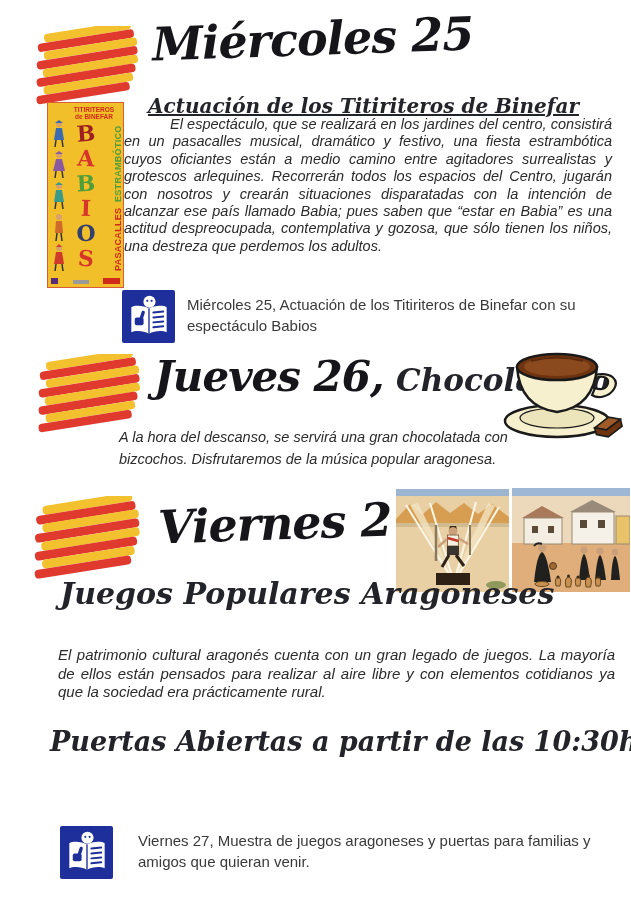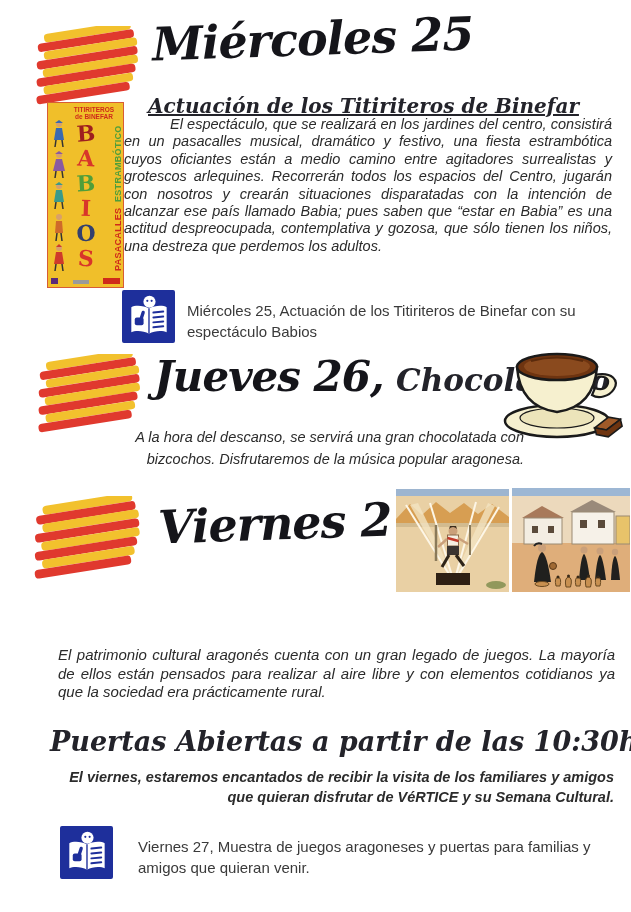--- a/index.html
+++ b/index.html
@@ -13,28 +13,28 @@
     font-family:"DejaVu Serif",serif;font-style:italic;font-weight:bold;
     color:#15151a;letter-spacing:-1px;line-height:1;transform:rotate(-2deg);
     white-space:nowrap;
   }
   .script-sub{
     font-family:"DejaVu Serif",serif;font-style:italic;font-weight:600;
     color:#23232a;letter-spacing:0px;line-height:1.05;white-space:nowrap;
   }
   
   .body-text{
-    font-family:"Liberation Sans",sans-serif;font-style:italic;color:#2b2b2b;text-align:right;
+    font-family:"Liberation Sans",sans-serif;font-style:italic;color:#2b2b2b;
   }
   .justified{text-align:justify;}
   .easy-text{
     font-family:"Liberation Sans",sans-serif;font-style:normal;color:#3a3a3a;
     font-size:15px;line-height:21px;
   }
-  .easy-row{display:flex;align-items:center;}
+  .easy-row{display:flex;align-items:flex-start;}
   .easy-row .icon-box{flex:0 0 auto;}
   
   .poster{
     background:#f0bf2a;border:1px solid #d85c35;box-sizing:border-box;
   }
   .poster-top{
     position:absolute;left:18px;top:3px;width:56px;text-align:center;
     color:#cf2a1a;font-weight:bold;font-size:6.5px;line-height:7px;letter-spacing:0px;
   }
   .poster-letters{position:absolute;left:24px;top:18px;width:28px;text-align:center;}
@@ -295,27 +295,27 @@
         </g>
         <circle cx="46" cy="89" r="1.5" fill="#3a2a18"></circle>
         <circle cx="56.5" cy="88" r="1.5" fill="#3a2a18"></circle>
         <circle cx="66" cy="89" r="1.5" fill="#3a2a18"></circle>
         <circle cx="76.5" cy="88" r="1.5" fill="#3a2a18"></circle>
         <circle cx="86" cy="89" r="1.5" fill="#3a2a18"></circle>
       </g>
     </svg>
   </div>
 
+  <div class="abs script-sub" style="left:60px;top:578px;font-size:30px;">Juegos Populares Aragoneses</div>
 
   <div class="abs body-text justified" style="left:58px;top:624px;width:557px;font-size:15px;line-height:18.5px;margin-top:22px;">El patrimonio cultural aragonés cuenta con un gran legado de juegos. La mayoría de ellos están pensados para realizar al aire libre y con elementos cotidianos ya que la sociedad era prácticamente rural.</div>
 
 
   <div class="abs script-sub" style="left:50px;top:728px;width:565px;text-align:center;font-size:27px;font-weight:bold;white-space:nowrap;">Puertas Abiertas a partir de las 10:30h.</div>
 
-  <div class="abs body-text" style="left:62px;top:768px;width:552px;font-size:14.5px;line-height:19.5px;font-weight:bold;">El viernes, estaremos encantados de recibir la visita de los familiares y amigos que quieran disfrutar de VéRTICE y su Semana Cultural.</div>
 
   <div class="abs easy-row" style="left:60px;top:826px;width:540px;gap:25px;">
     <div class="icon-box">
       <svg width="53" height="53" viewBox="0 0 54 54">
         <rect x="0" y="0" width="54" height="54" rx="2" fill="#1e2f9b"></rect>
         <circle cx="28" cy="12" r="6.2" fill="#ffffff"></circle>
         <circle cx="25.8" cy="11" r="1.1" fill="#1e2f9b"></circle>
         <circle cx="30.2" cy="11" r="1.1" fill="#1e2f9b"></circle>
         <path d="M27.5 19 C22 15.5 13 15.5 9.5 17.5 L9.5 43 C13 41 22 41 27.5 44.5 Z" fill="#ffffff"></path>
         <path d="M27.5 19 C33 15.5 42 15.5 45.5 17.5 L45.5 43 C42 41 33 41 27.5 44.5 Z" fill="#ffffff"></path>

